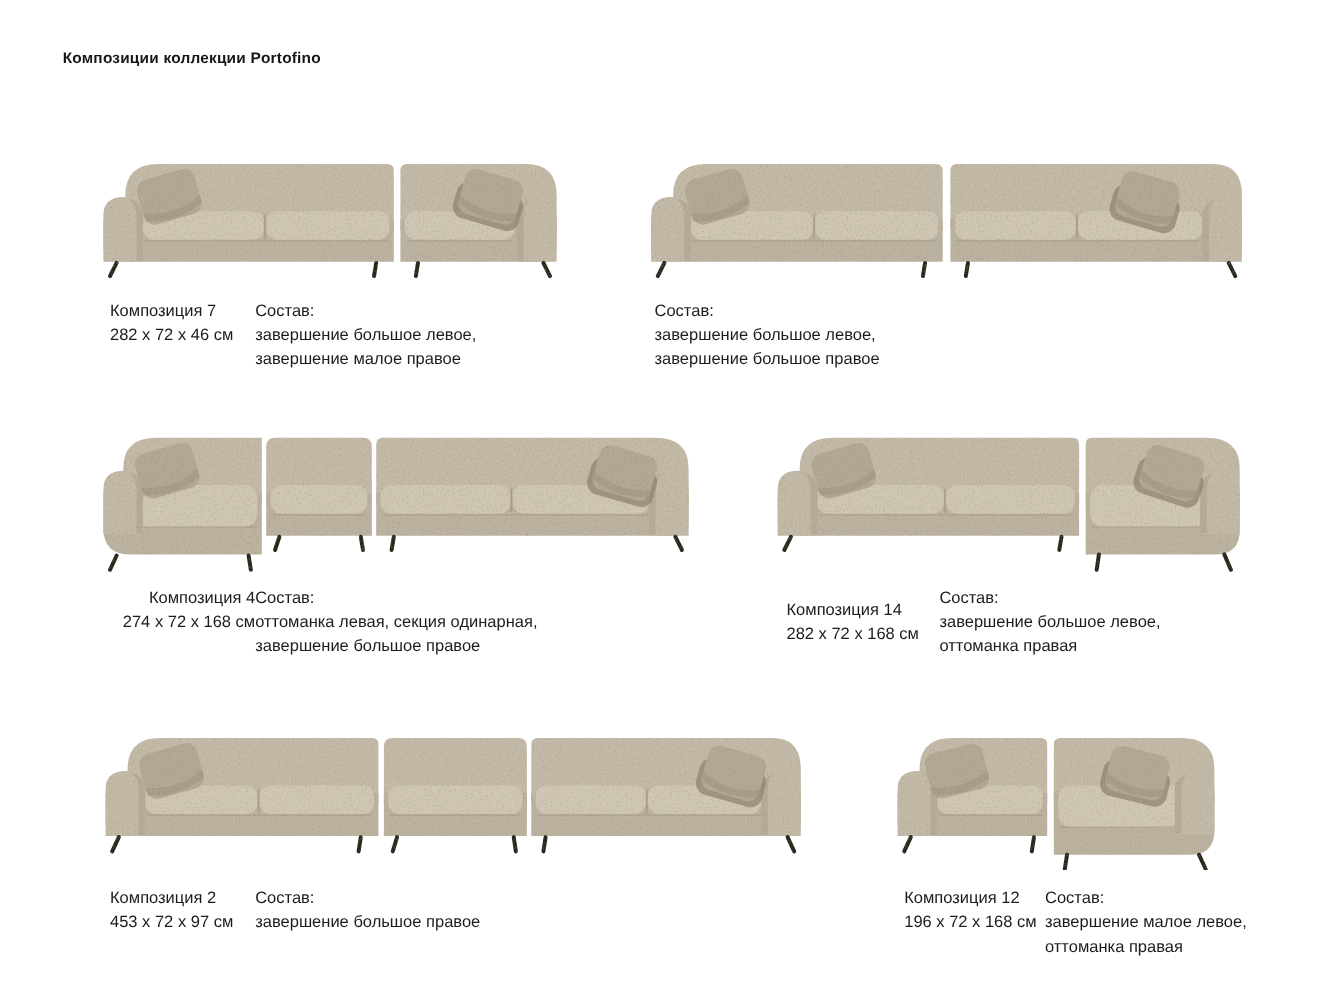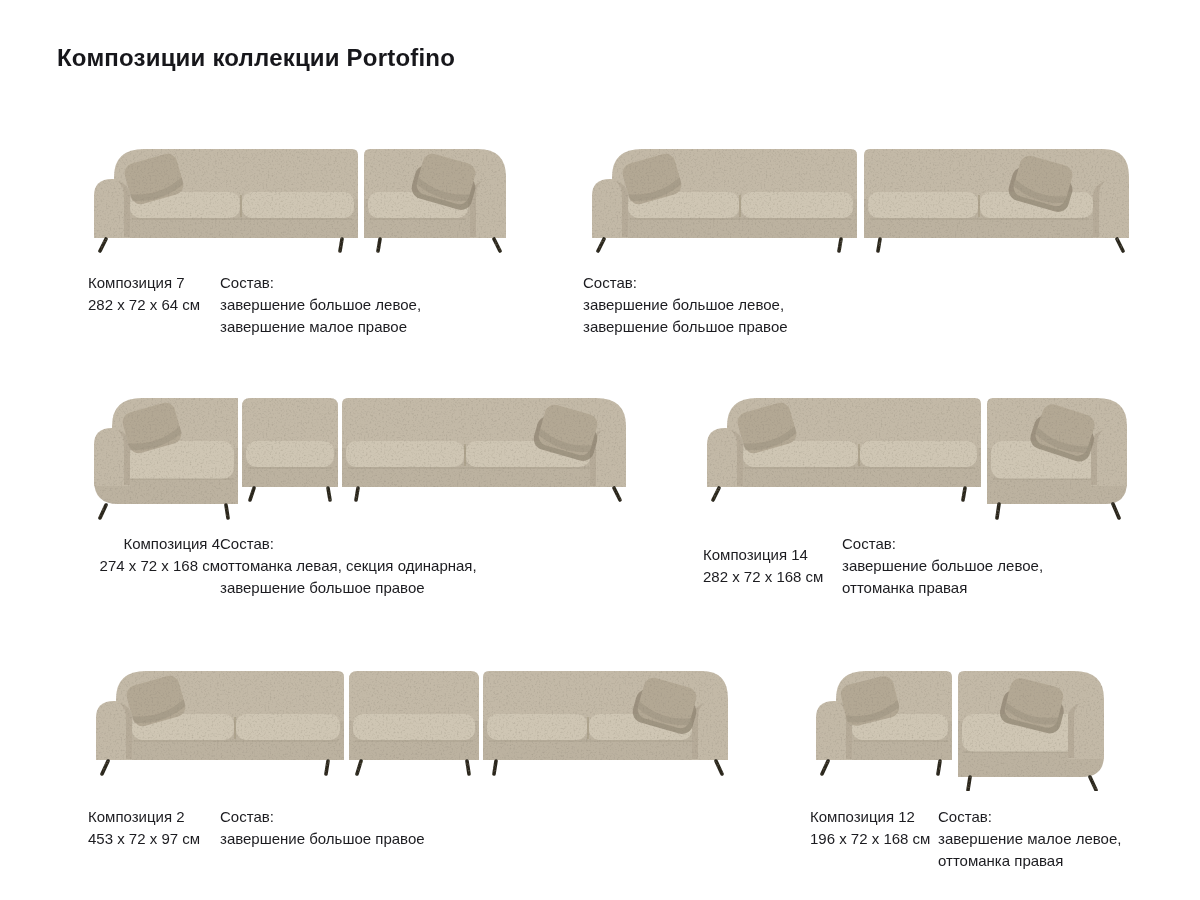--- a/index.html
+++ b/index.html
@@ -2,25 +2,25 @@
 <html lang="ru"><head>
 <meta charset="utf-8">
 <style>
   html,body{margin:0;padding:0;background:#ffffff;}
   .sheet{
     position:relative;width:1200px;height:900px;background:#ffffff;overflow:hidden;
     font-family:"Liberation Sans", sans-serif;color:#1c1c20;
   }
   .page-title{
     position:absolute;left:57px;top:44px;margin:0;
-    font-size:24px;font-weight:600;letter-spacing:.2px;color:#17171b;
+    font-size:14px;font-weight:600;letter-spacing:.2px;color:#17171b;
   }
   .sofa{position:absolute;}
   .sofa svg{display:block;}
-  .caption{position:absolute;display:flex;font-size:15px;line-height:22px;font-weight:500;}
+  .caption{position:absolute;display:flex;font-size:15px;line-height:22px;font-weight:500;margin-left:12px;}
   .cap-name-col{flex:0 0 auto;}
   .cap-parts-col{flex:0 0 auto;}
   .cap-line{white-space:nowrap;}
   
   .sf-base{fill:#c3b9a7;}
   .sf-top{fill:#cfc6b4;}
   .sf-front{fill:#bcb2a0;}
   .sf-shade{fill:#9d9380;opacity:.35;}
   .sf-pillow{fill:#b3a894;}
   .sf-pfold{fill:#9c9180;opacity:.5;}
@@ -81,21 +81,21 @@
           <path class="sf-pfold" d="M-27,6 Q0,19 27,8 L27,15 Q0,25 -27,13 Z"></path>
         </g>
         <path class="sf-leg" d="M290,100 L288,112"></path>
           <path class="sf-leg" d="M404,100 L410,112"></path>
       </g>
     </svg>
   </div>
   <div class="caption" style="left:88px;top:272px;">
     <div class="cap-name-col" style="width:132px;">
       <div class="cap-line">Композиция 7</div>
-      <div class="cap-line">282 x 72 x 64 см</div>
+      <div class="cap-line">282 x 72 x 46 см</div>
     </div>
     <div class="cap-parts-col">
       <div class="cap-line">Состав:</div>
       <div class="cap-line">завершение большое левое,</div>
       <div class="cap-line">завершение малое правое</div>
     </div>
   </div>
 
   <div class="sofa" style="left:588px;top:139px;">
     <svg width="545" height="114" viewBox="0 0 545 114">

